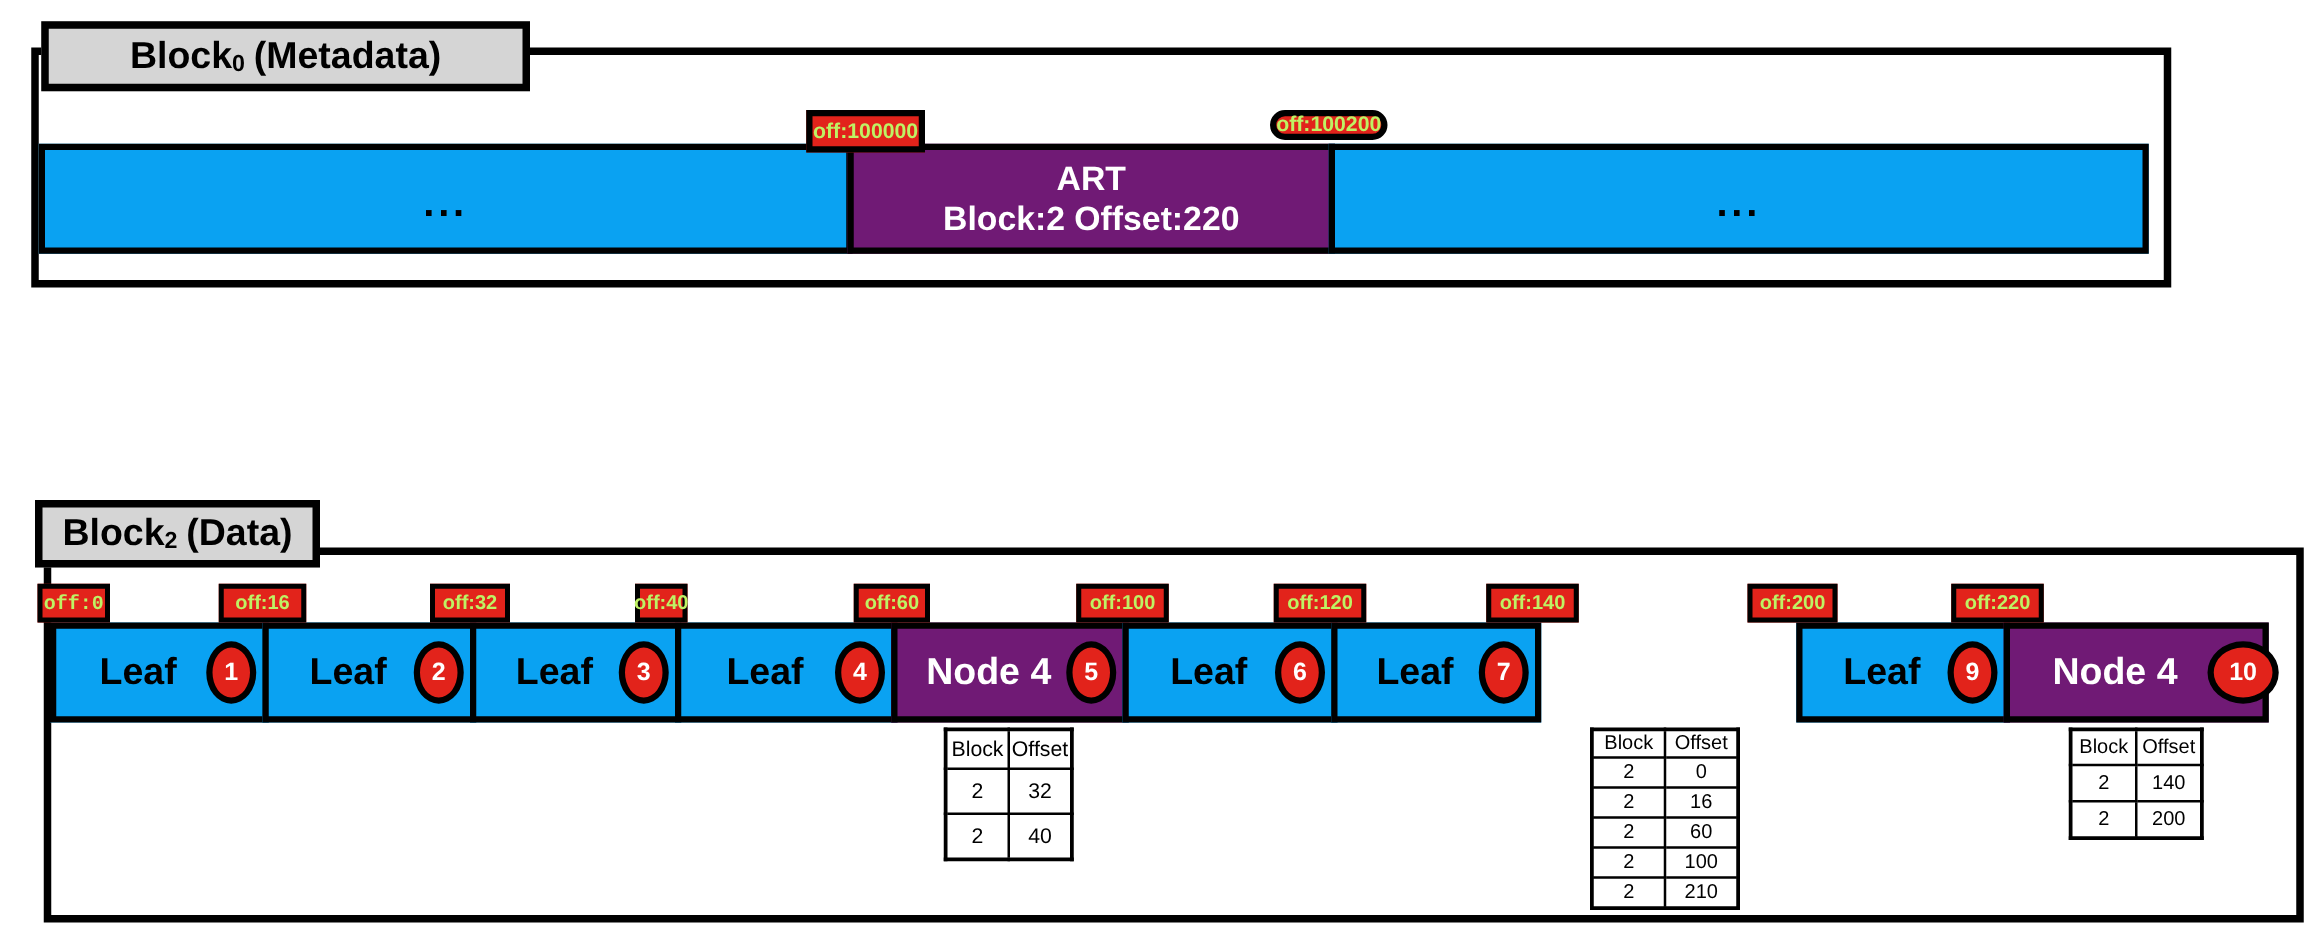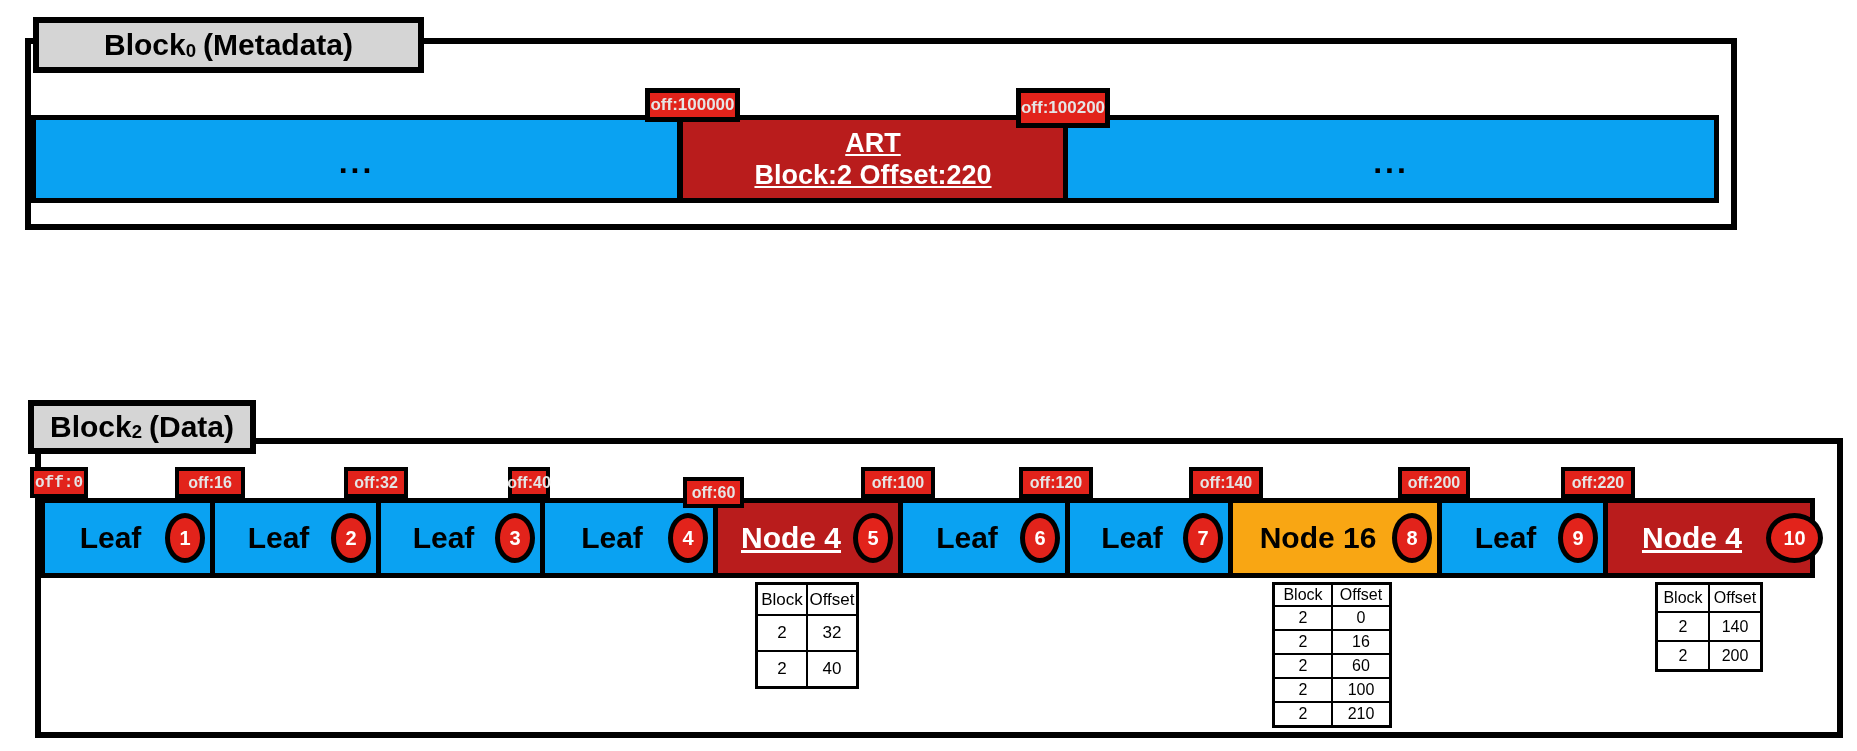--- a/index.html
+++ b/index.html
@@ -16,27 +16,27 @@
     font-weight:bold;font-size:30px;white-space:nowrap;z-index:5;
   }
   .blocktab .subscript{font-size:0.62em;align-self:flex-end;margin-bottom:5px;}
   .blocktab .rest{margin-left:7px;}
   
   .segment{
     border:5px solid #000;display:flex;align-items:center;justify-content:center;
     font-weight:bold;font-size:30px;z-index:2;
   }
   .seg-blue{background:#0aa2f2;color:#000;}
-  .seg-green{background:#b91c1c;color:#fff;text-decoration:underline;}
+  .seg-green{background:#701a75;color:#fff;}
   .seg-orange{background:#f9a613;color:#000;}
   .ellipsis{font-size:32px;letter-spacing:3px;padding-top:6px;}
   .art-text{text-align:center;font-size:27px;line-height:32px;}
   
   .offlabel{
-    background:#e2231b;border:5px solid #000;color:#e5e5e5;font-weight:bold;font-size:17px;
+    background:#e2231b;border:5px solid #000;color:#bef264;font-weight:bold;font-size:17px;
     display:flex;align-items:center;justify-content:center;z-index:6;white-space:nowrap;
   }
   .offlabel.small{border-width:4px;font-size:16px;}
   
   .badge{
     position:absolute;right:5px;top:50%;transform:translateY(-50%);
     width:40px;height:50px;border-radius:50%;background:#e2231b;border:5px solid #000;
     color:#fff;font-weight:bold;font-size:20px;display:flex;align-items:center;justify-content:center;
     z-index:4;box-sizing:border-box;
   }
@@ -83,21 +83,21 @@
       <div>Block:2 Offset:220</div>
     </div>
   </div>
   <div class="abs segment seg-blue" style="left:1063px;top:115px;width:656px;height:88px;">
     <span class="ellipsis">...</span>
   </div>
 
   <div class="abs offlabel" style="left:645px;top:88px;width:95px;height:34px;">
     <span>off:100000</span>
   </div>
-  <div class="abs offlabel" style="left:1016px;top:88px;width:94px;height:40px;">
+  <div class="abs offlabel" style="left:1016px;top:88px;width:94px;height:24px;border-radius:14px;">
     <span>off:100200</span>
   </div>
 
   <div class="abs outline" style="left:35px;top:438px;width:1808px;height:300px;"></div>
 
   <div class="abs blocktab" style="left:28px;top:400px;width:228px;height:54px;">
     <span>Block</span>
       <span class="subscript">2</span>
       <span class="rest">(Data)</span>
   </div>
@@ -107,21 +107,21 @@
     </div>
   <div class="abs offlabel small" style="left:175px;top:467px;width:70px;height:31px;">
       <span>off:16</span>
     </div>
   <div class="abs offlabel small" style="left:344px;top:467px;width:64px;height:31px;">
       <span>off:32</span>
     </div>
   <div class="abs offlabel small" style="left:508px;top:467px;width:42px;height:31px;">
       <span>off:40</span>
     </div>
-  <div class="abs offlabel small" style="left:683px;top:477px;width:61px;height:31px;">
+  <div class="abs offlabel small" style="left:683px;top:467px;width:61px;height:31px;">
       <span>off:60</span>
     </div>
   <div class="abs offlabel small" style="left:861px;top:467px;width:74px;height:31px;">
       <span>off:100</span>
     </div>
   <div class="abs offlabel small" style="left:1019px;top:467px;width:74px;height:31px;">
       <span>off:120</span>
     </div>
   <div class="abs offlabel small" style="left:1189px;top:467px;width:74px;height:31px;text-align:right;">
       <span>off:140</span>
@@ -153,24 +153,20 @@
     <span class="seg-label">Node 4</span>
     <span class="badge">5</span>
   </div>
   <div class="abs segment seg-blue" style="left:898px;top:498px;width:172px;height:80px;">
     <span class="seg-label">Leaf</span>
     <span class="badge">6</span>
   </div>
   <div class="abs segment seg-blue" style="left:1065px;top:498px;width:168px;height:80px;">
     <span class="seg-label">Leaf</span>
     <span class="badge">7</span>
-  </div>
-  <div class="abs segment seg-orange" style="left:1228px;top:498px;width:214px;height:80px;">
-    <span class="seg-label">Node 16</span>
-    <span class="badge">8</span>
   </div>
   <div class="abs segment seg-blue" style="left:1437px;top:498px;width:171px;height:80px;">
     <span class="seg-label">Leaf</span>
     <span class="badge">9</span>
   </div>
   <div class="abs segment seg-green" style="left:1603px;top:498px;width:212px;height:80px;">
     <span class="seg-label">Node 4</span>
     <span class="badge wide">10</span>
   </div>
 

